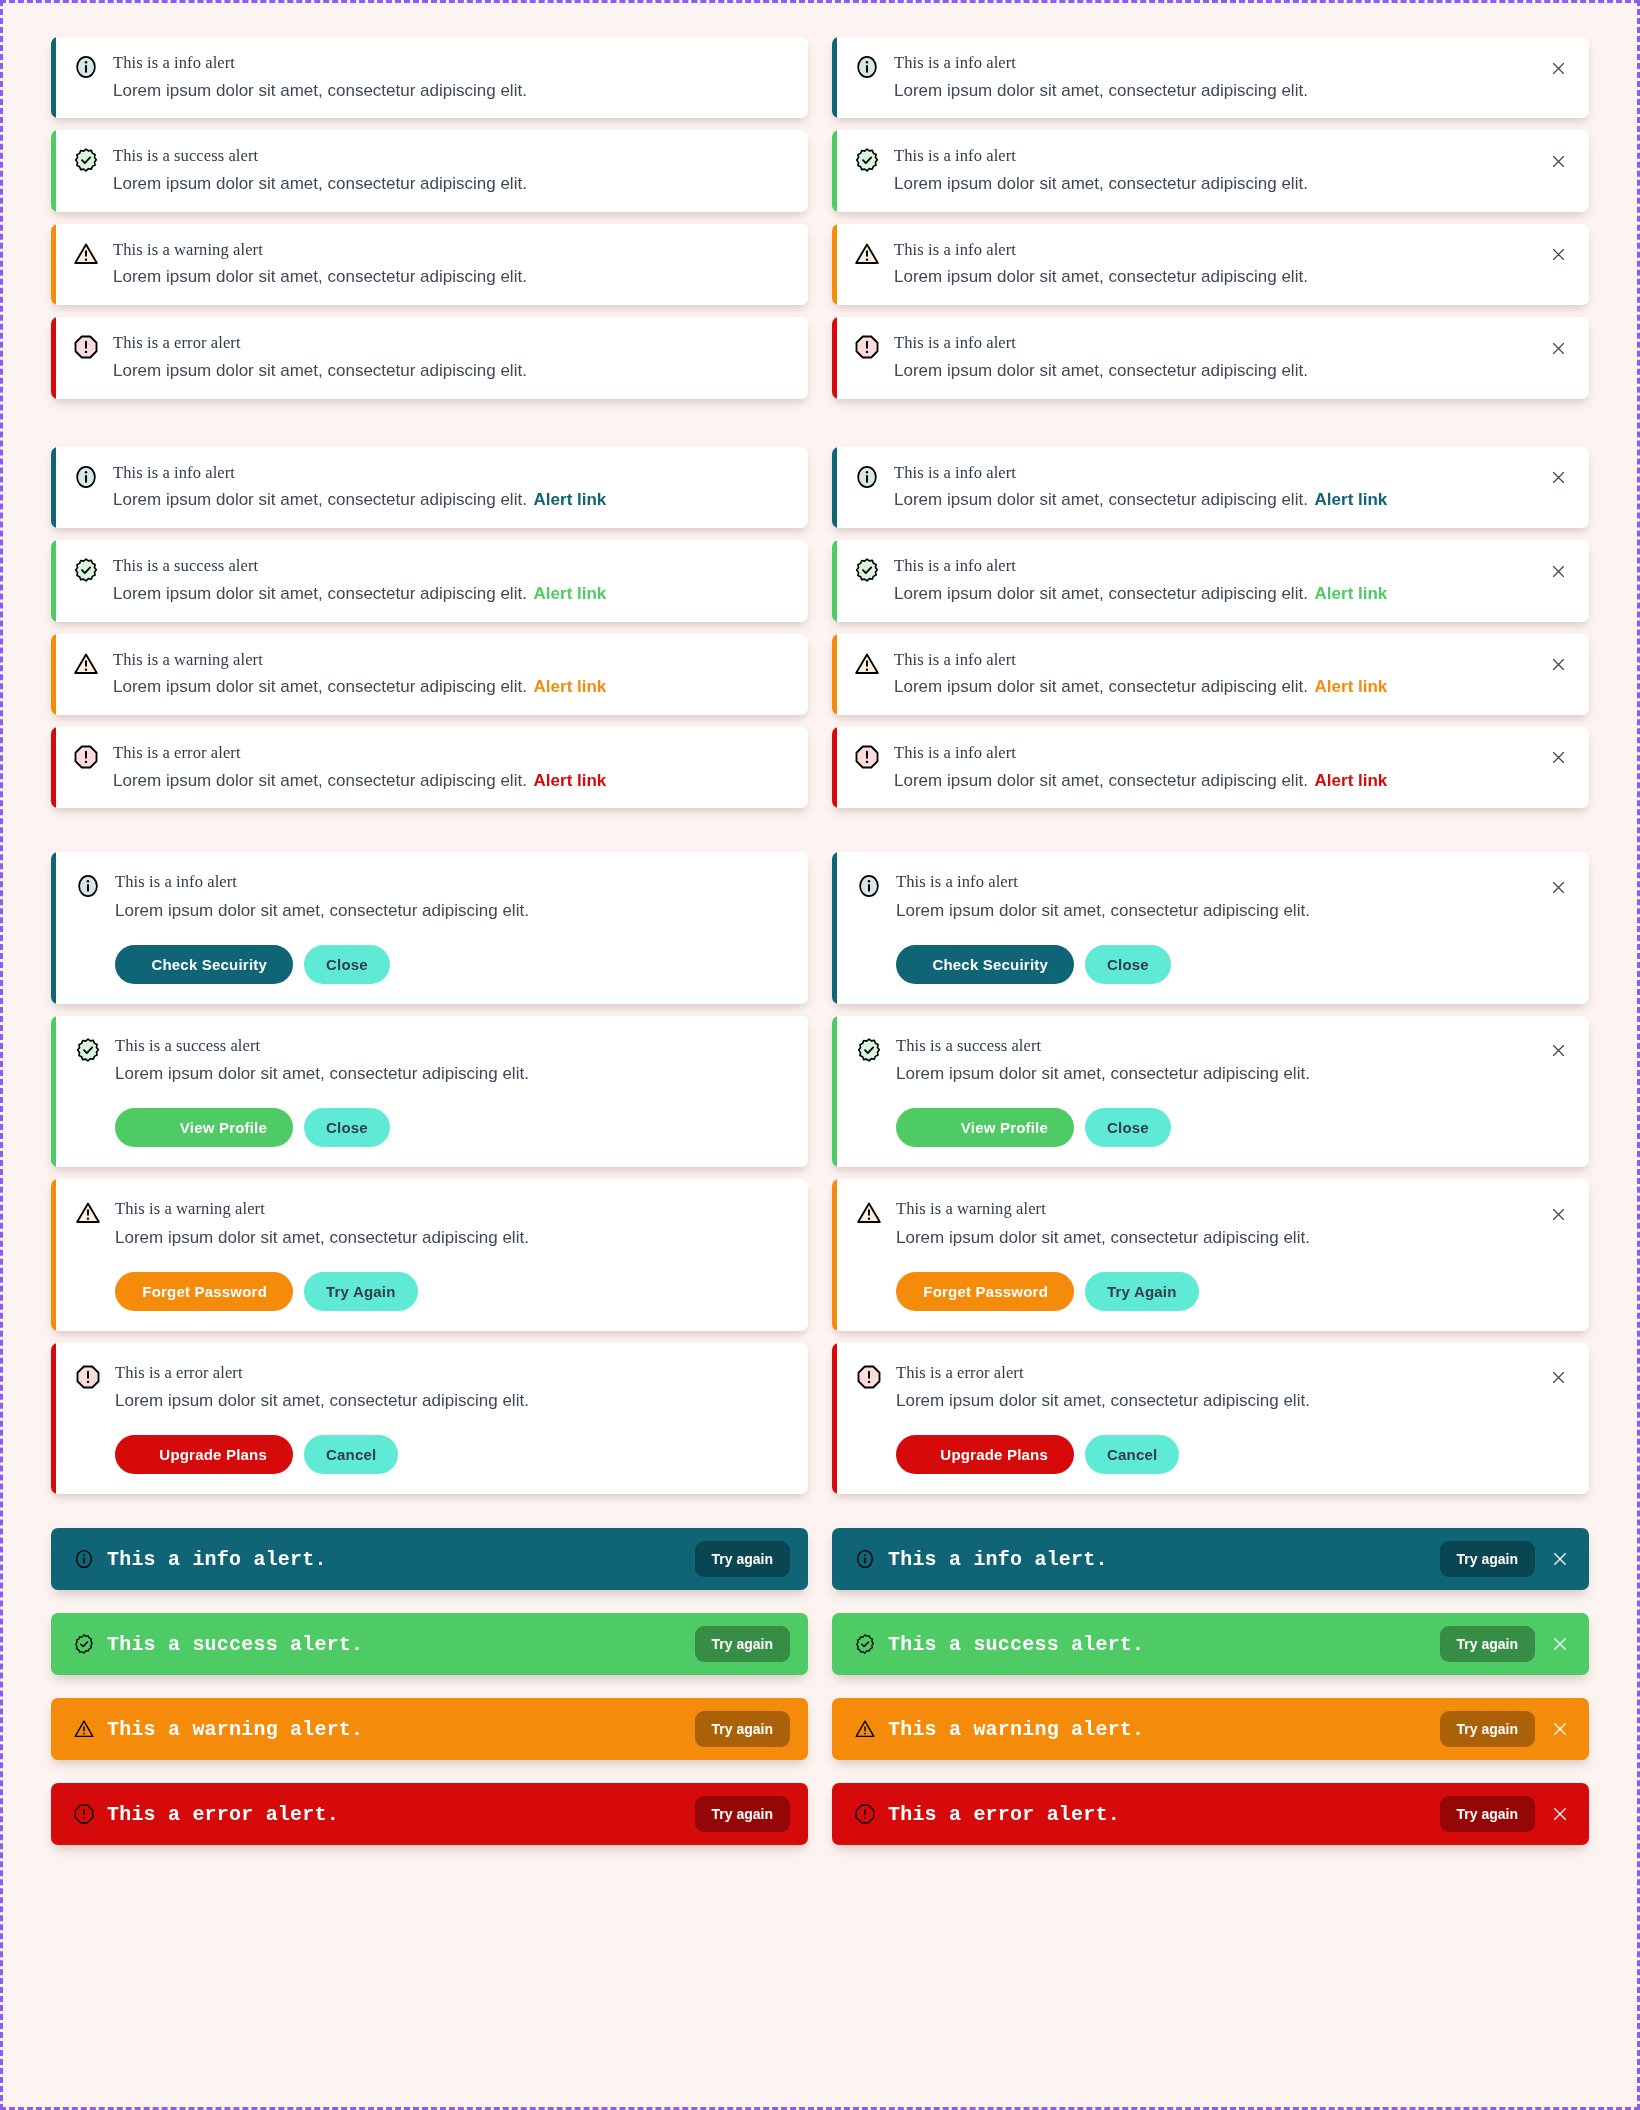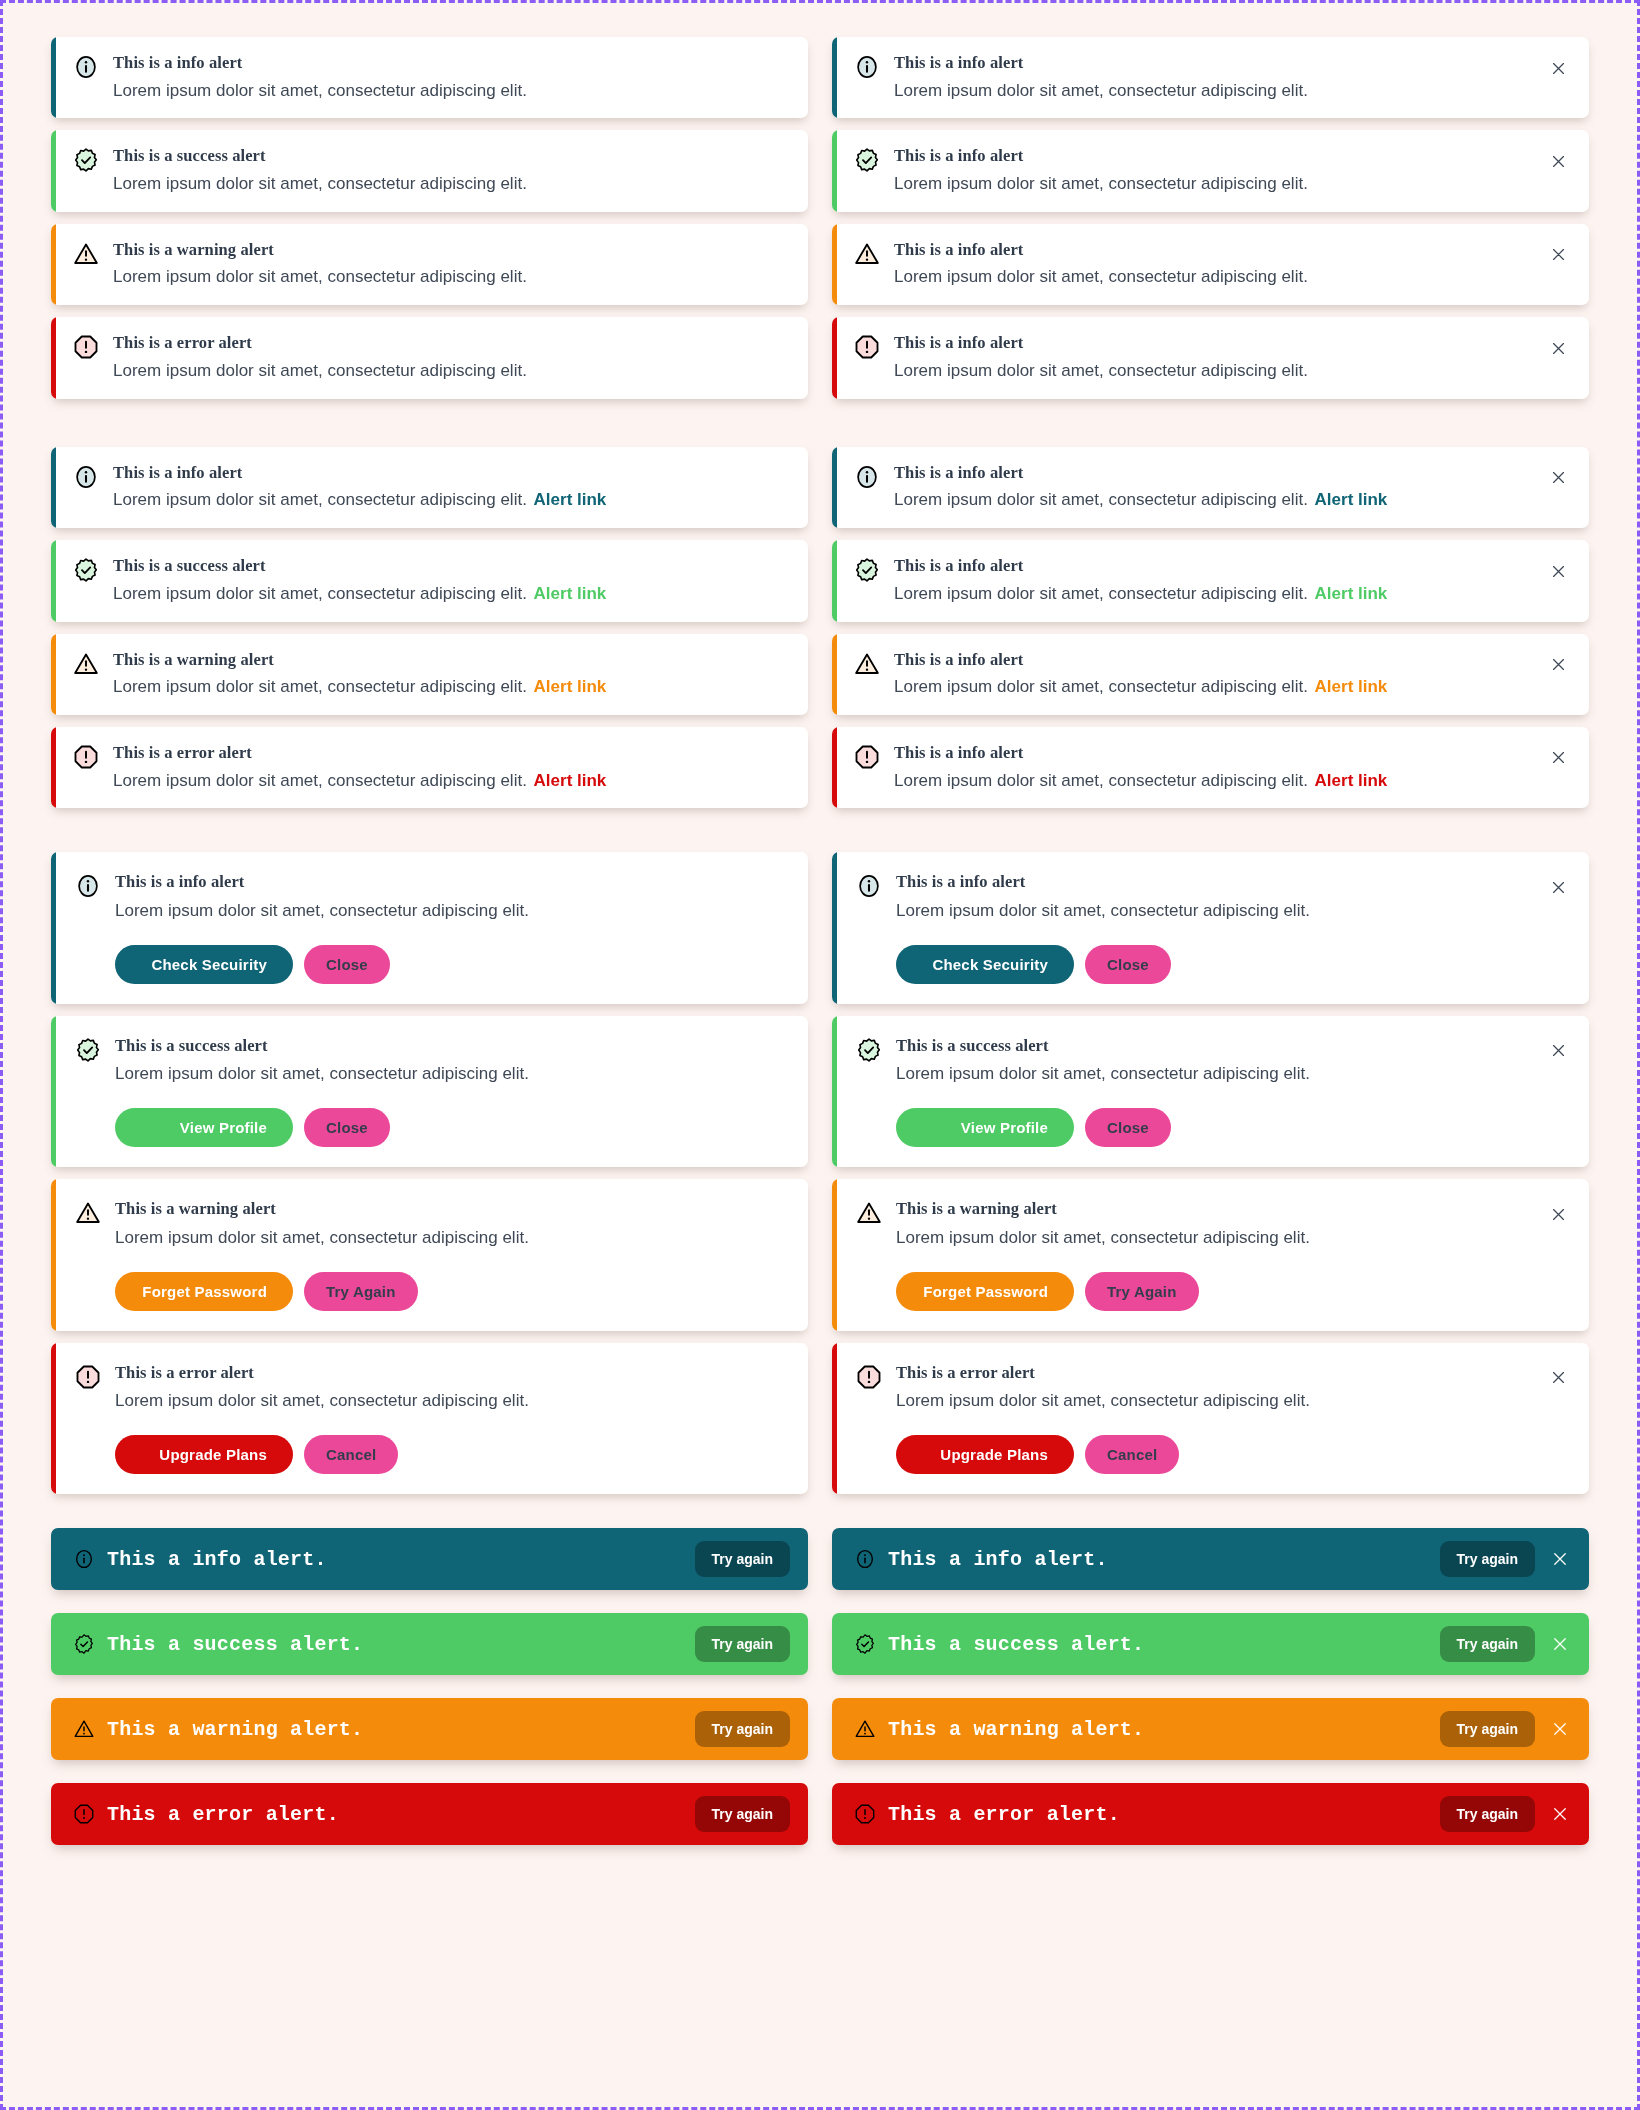--- a/index.html
+++ b/index.html
@@ -61,21 +61,21 @@
     margin-right: 14px;
     margin-top: 1px;
     display: flex; align-items: center; justify-content: center;
   }
   .alert .ico svg { width: 26px; height: 26px; display: block; }
 
   .alert .body { flex: 1 1 auto; min-width: 0; }
 
   .alert .title {
     font-family: "Liberation Serif", serif;
-    font-weight: bold;
+    font-weight: normal;
     font-size: 16.5px;
     color: #2f3b4a;
     line-height: 1.25;
     margin-bottom: 5px;
     letter-spacing: .1px;
   }
   .alert .desc {
     font-size: 17px;
     color: #3f4855;
     line-height: 1.4;
@@ -125,21 +125,21 @@
     letter-spacing: .2px;
   }
   .btn-ghost {
     border: 0;
     border-radius: 22px;
     padding: 11px 22px;
     font-family: "Liberation Sans", sans-serif;
     font-size: 15px;
     font-weight: bold;
     color: #343d4b;
-    background: #ec4899;
+    background: #5eead4;
     cursor: pointer;
     letter-spacing: .2px;
   }
 
   
   .solid {
     position: relative;
     border-radius: 7px;
     background: var(--accent);
     box-shadow: 0 6px 12px -3px rgba(120,95,85,0.35);

